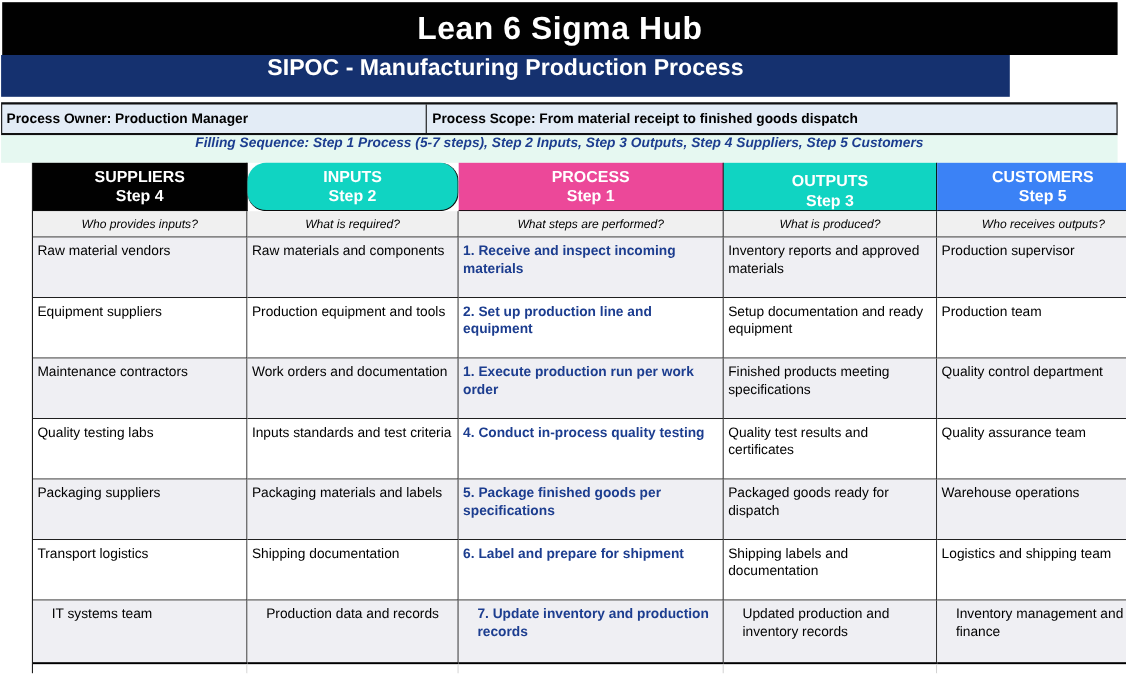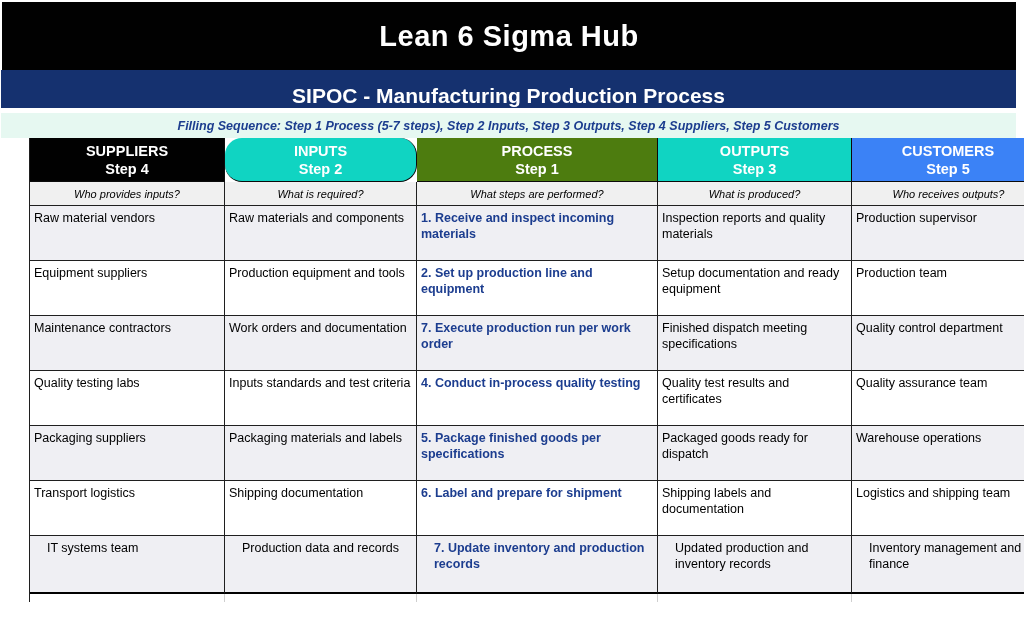--- a/index.html
+++ b/index.html
@@ -5,48 +5,48 @@
   * { margin: 0; padding: 0; box-sizing: border-box; }
   html, body { background: #ffffff; }
   body {
     width: 1024px; height: 619px; overflow: hidden;
     font-family: "Liberation Sans", "DejaVu Sans", sans-serif;
     color: #000;
   }
   .sheet { width: 1024px; height: 619px; padding: 2px 0 0 1px; background: #fff; }
 
   .title-bar {
-    width: 1014px; height: 68px; margin-left: 1px;
+    width: 1014px; height: 48px; margin-left: 1px;
     background: #010101; color: #ffffff;
     display: flex; align-items: center; justify-content: center;
     font-size: 29px; font-weight: bold; letter-spacing: 0.5px;
   }
   .subtitle-bar {
-    width: 1015px; height: 38px;
+    width: 917px; height: 38px;
     background: #15316f; color: #ffffff;
-    display: flex; align-items: flex-end; justify-content: center;
+    display: flex; align-items: flex-start; justify-content: center;
     font-size: 21px; font-weight: bold;
   }
   .gap { height: 5px; }
 
   .owner-row {
     width: 1015px; height: 30px;
     background: #e3ecf6;
     border-top: 2px solid #111; border-bottom: 2px solid #111;
     border-left: 1px solid #111; border-right: 1px solid #111;
     display: flex; align-items: center;
     font-size: 12.5px; font-weight: bold;
   }
   .owner-cell { width: 386px; padding: 0 4px; border-right: 1px solid #111; height: 100%; display: flex; align-items: center; }
   .scope-cell { flex: 1; padding: 0 5px; height: 100%; display: flex; align-items: center; }
 
   .filling-row {
     width: 1015px; height: 25px;
     background: #e6f8f1; color: #1c3d8f;
-    display: flex; align-items: center; justify-content: center;
+    display: flex; justify-content: center;
     font-size: 12.5px; font-weight: bold; font-style: italic;
   }
 
   .sipoc-grid {
     width: 1015px;
     display: grid;
     grid-template-columns: 195px 192px 241px 194px 193px;
     grid-template-rows: 44px 24px repeat(6, 55px) 58px 8px;
     border-left: 1px solid #1f1f1f; border-right: 1px solid #1f1f1f; margin-left: 28px;
   }
@@ -82,65 +82,69 @@
   <div class="title-bar">
     <span>Lean 6 Sigma Hub</span>
   </div>
 
   <div class="subtitle-bar">
     <span>SIPOC - Manufacturing Production Process</span>
   </div>
 
   <div class="gap"></div>
 
+  <div class="owner-row">
+    <div class="owner-cell">Process Owner: Production Manager</div>
+    <div class="scope-cell">Process Scope: From material receipt to finished goods dispatch</div>
+  </div>
 
   <div class="filling-row">
     <span>Filling Sequence: Step 1 Process (5-7 steps), Step 2 Inputs, Step 3 Outputs, Step 4 Suppliers, Step 5 Customers</span>
   </div>
 
   <div class="sipoc-grid">
       <div class="h-cell" style="background: rgb(1, 1, 1);">
         <div class="h-label">SUPPLIERS</div>
         <div class="h-step">Step 4</div>
       </div>
       <div class="h-cell" style="background: rgb(16, 212, 194); border-radius: 17px;">
         <div class="h-label">INPUTS</div>
         <div class="h-step">Step 2</div>
       </div>
-      <div class="h-cell" style="background: #4d7c0f; align-items: center;">
+      <div class="h-cell" style="background: #ec4899; align-items: center;">
         <div class="h-label">PROCESS</div>
         <div class="h-step">Step 1</div>
       </div>
-      <div class="h-cell" style="background: rgb(16, 212, 194);">
+      <div class="h-cell" style="background: rgb(16, 212, 194); justify-content: flex-end;">
         <div class="h-label">OUTPUTS</div>
         <div class="h-step">Step 3</div>
       </div>
       <div class="h-cell" style="background: #3b82f6;">
         <div class="h-label">CUSTOMERS</div>
         <div class="h-step">Step 5</div>
       </div>
       <div class="q-cell">Who provides inputs?</div>
       <div class="q-cell">What is required?</div>
       <div class="q-cell">What steps are performed?</div>
       <div class="q-cell">What is produced?</div>
       <div class="q-cell">Who receives outputs?</div>
       <div class="d-cell odd">Raw material vendors</div>
       <div class="d-cell odd">Raw materials and components</div>
       <div class="d-cell odd process">1. Receive and inspect incoming materials</div>
-      <div class="d-cell odd">Inspection reports and quality materials</div>
+      <div class="d-cell odd">Inventory reports and approved materials</div>
       <div class="d-cell odd cell-last">Production supervisor</div>
       <div class="d-cell even">Equipment suppliers</div>
       <div class="d-cell even">Production equipment and tools</div>
       <div class="d-cell even process">2. Set up production line and equipment</div>
       <div class="d-cell even">Setup documentation and ready equipment</div>
       <div class="d-cell even cell-last">Production team</div>
       <div class="d-cell odd">Maintenance contractors</div>
       <div class="d-cell odd">Work orders and documentation</div>
-      <div class="d-cell odd process">7. Execute production run per work order</div>
-      <div class="d-cell odd">Finished dispatch meeting specifications</div>
+      <div class="d-cell odd process">1. Execute production run per work order</div>
+      <div class="d-cell odd">Finished products meeting specifications</div>
       <div class="d-cell odd cell-last">Quality control department</div>
       <div class="d-cell even">Quality testing labs</div>
       <div class="d-cell even">Inputs standards and test criteria</div>
       <div class="d-cell even process">4. Conduct in-process quality testing</div>
       <div class="d-cell even">Quality test results and certificates</div>
       <div class="d-cell even cell-last">Quality assurance team</div>
       <div class="d-cell odd">Packaging suppliers</div>
       <div class="d-cell odd">Packaging materials and labels</div>
       <div class="d-cell odd process">5. Package finished goods per specifications</div>
       <div class="d-cell odd">Packaged goods ready for dispatch</div>

